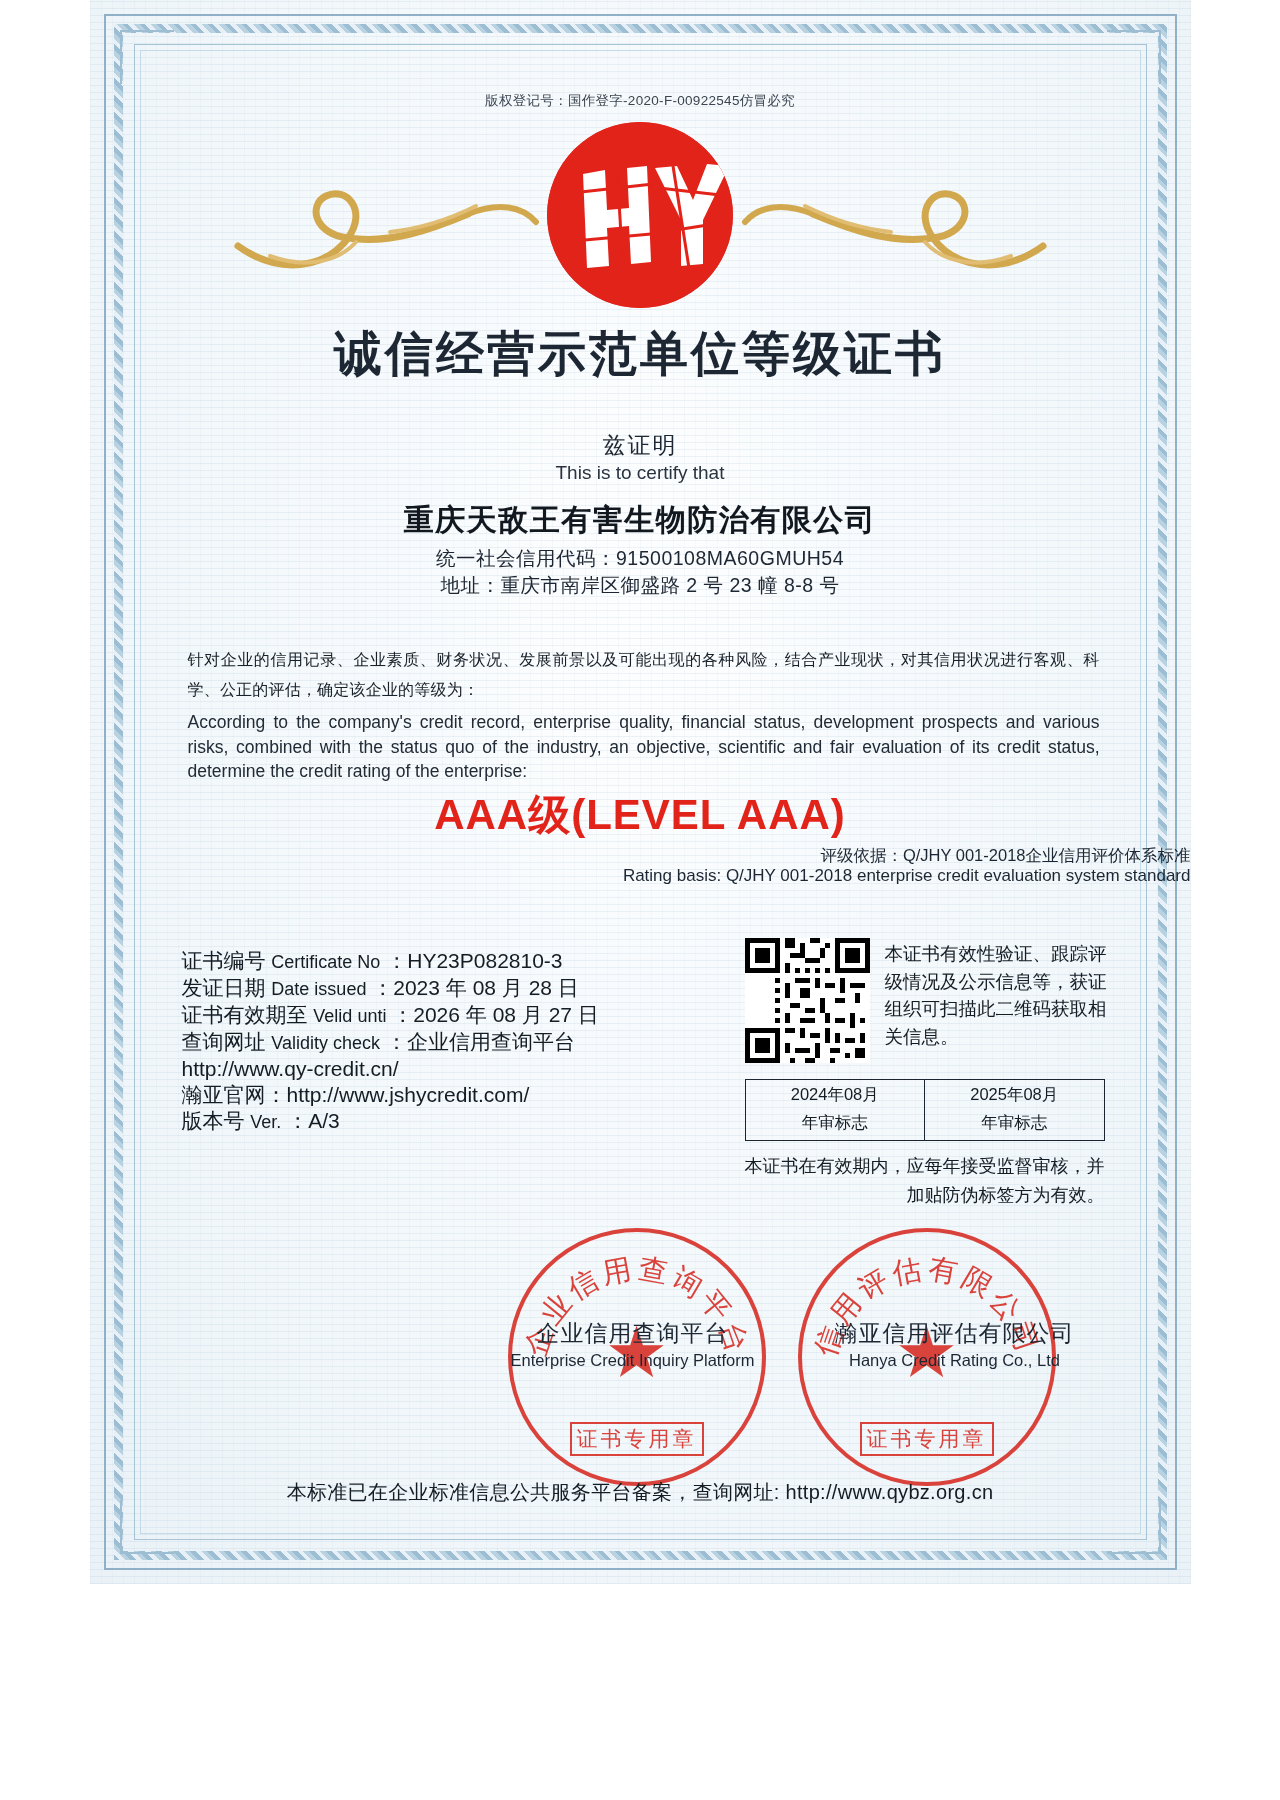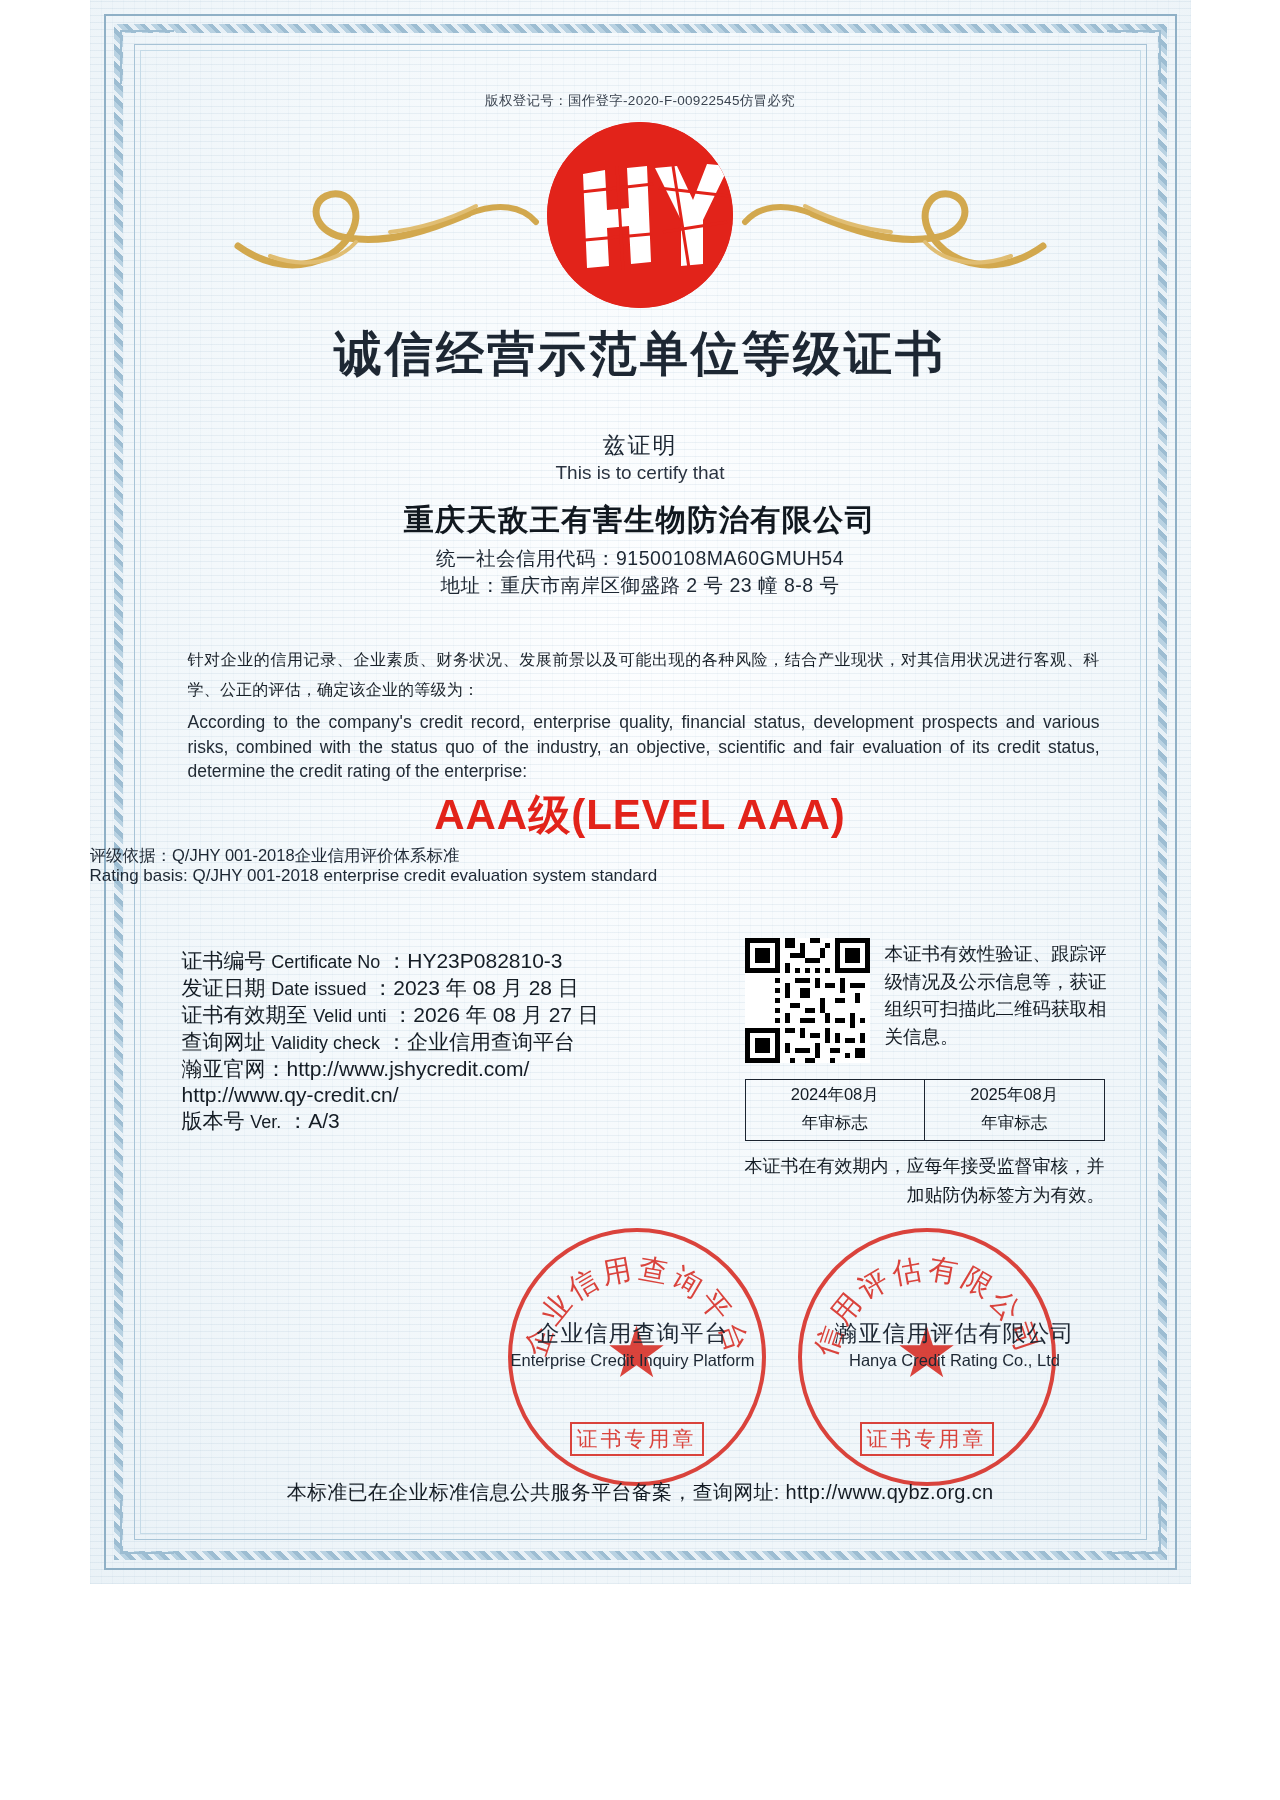--- a/index.html
+++ b/index.html
@@ -182,21 +182,21 @@
     left: 0; right: 0;
     text-align: center;
     font-size: 42px;
     font-weight: bold;
     color: #e2231a;
     letter-spacing: 1px;
   }
   .rating-basis-cn, .rating-basis-en {
     position: absolute;
     left: 0; right: 0;
-    text-align: left;
+    text-align: right;
     color: #1d2733;
   }
   .rating-basis-cn { top: 845px; font-size: 16.5px; }
   .rating-basis-en { top: 866px; font-size: 17px; }
 
   
   .details {
     position: absolute;
     top: 948px;
     left: 92px;
@@ -405,22 +405,22 @@
     <div class="row">
       <span>证书有效期至</span>
       <span class="lbl-en">Velid unti</span>
       <span>：2026 年 08 月 27 日</span>
     </div>
     <div class="row">
       <span>查询网址</span>
       <span class="lbl-en">Validity check</span>
       <span>：企业信用查询平台</span>
     </div>
+    <div class="row">http://www.qy-credit.cn/</div>
     <div class="row">瀚亚官网：http://www.jshycredit.com/</div>
-    <div class="row">http://www.qy-credit.cn/</div>
     <div class="row">
       <span>版本号</span>
       <span class="lbl-en">Ver.</span>
       <span>：A/3</span>
     </div>
   </div>
 
   <div class="qr-box">
     <svg viewBox="0 0 25 25" width="125" height="125" shape-rendering="crispEdges">
       <rect width="25" height="25" fill="#ffffff"></rect>

